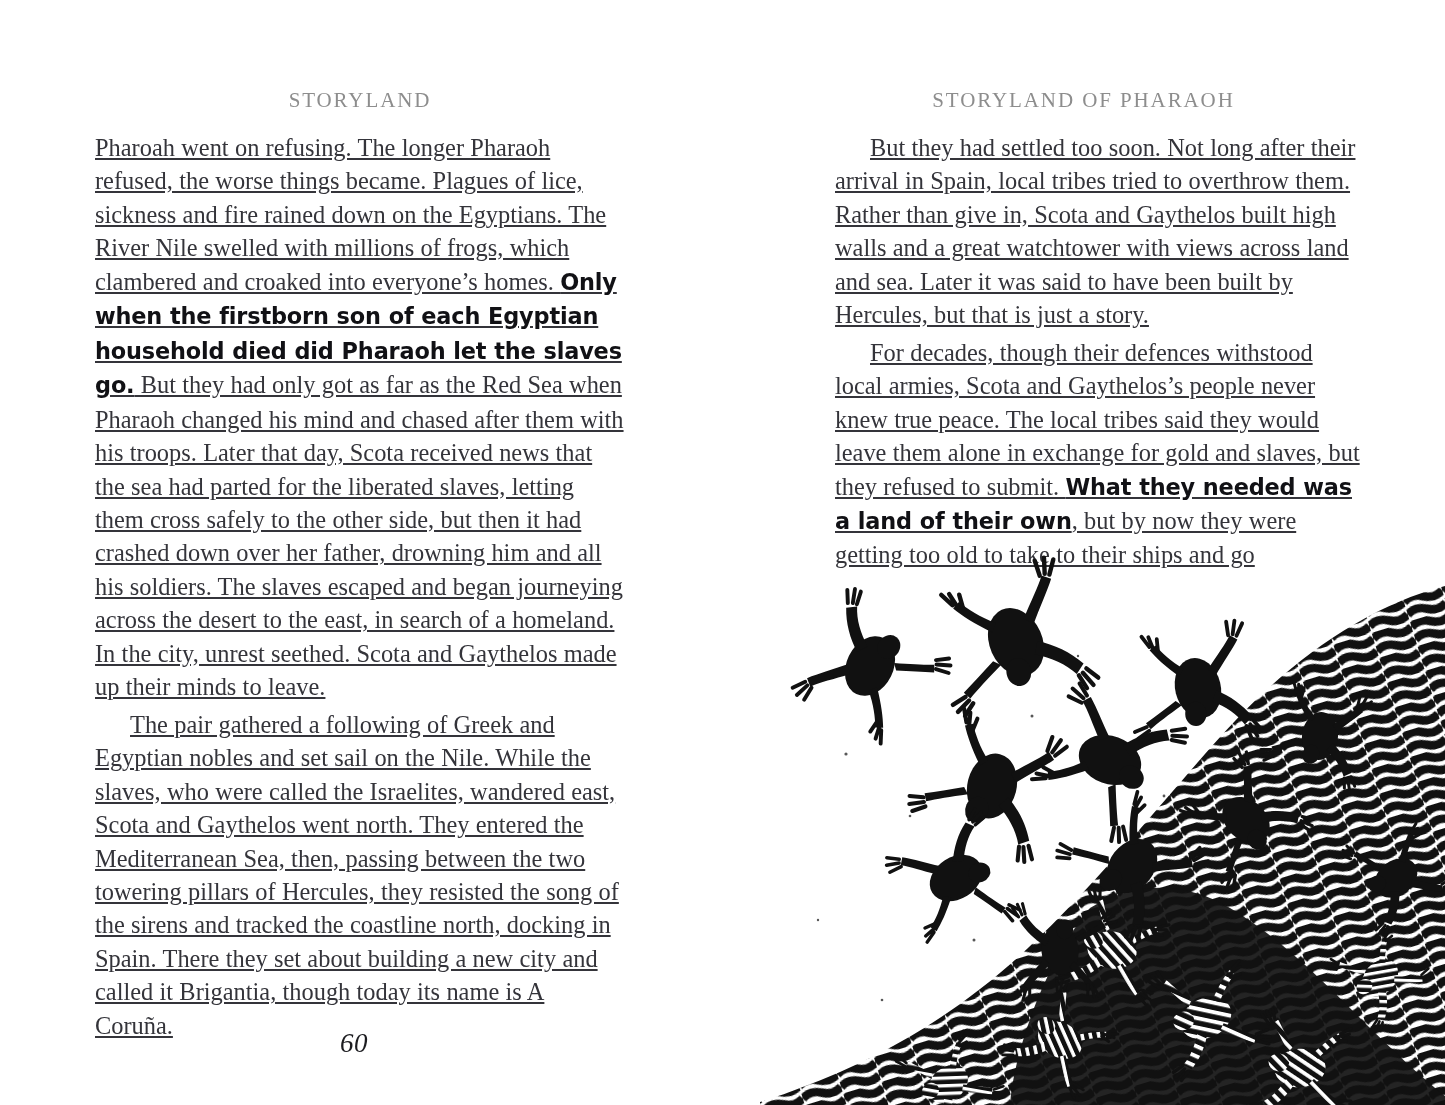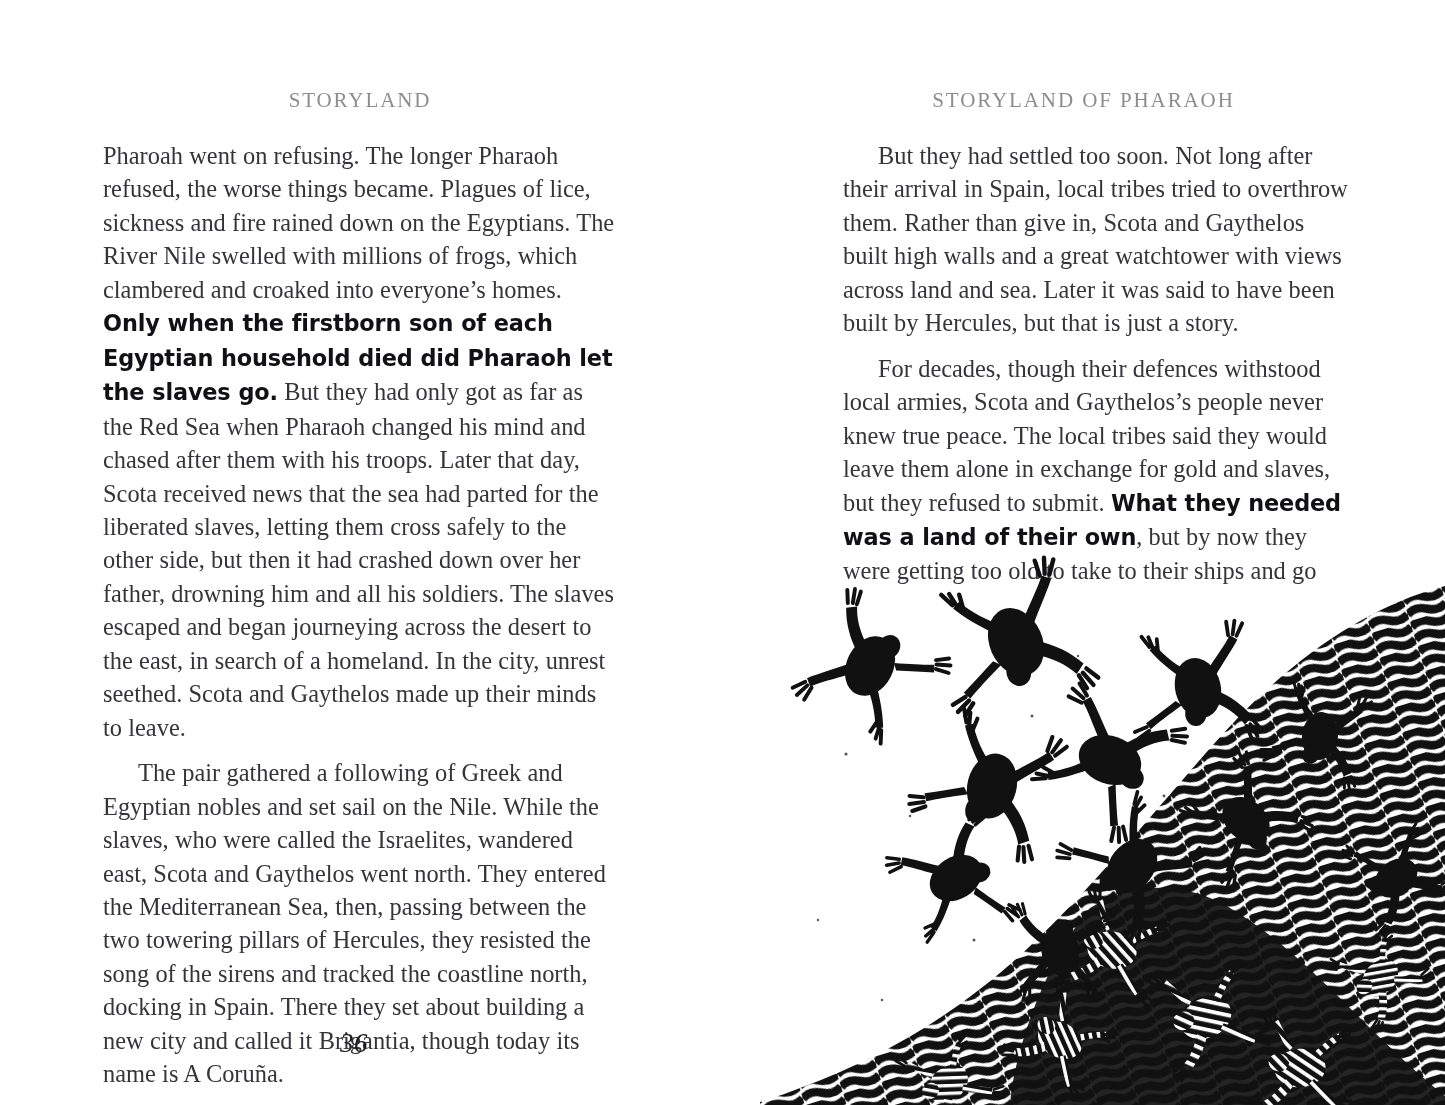--- a/index.html
+++ b/index.html
@@ -54,22 +54,23 @@
     font-size: 24.4px;
     line-height: 33.45px;
     text-align: left;
     word-spacing: 0.2px;
   }
   .page-left .column  { left: 91px;  top: 127px; width: 540px; }
   .page-right .column { left: 815px; top: 127px; width: 535px; }
   .page-right .column { left: 109px; }
 
   .column p {
-    margin: 12px;
+    margin: 4px;
     text-indent: 0;
+    text-decoration: underline;
   }
   .column p + p { text-indent: 35px; }
   .column p.indent { text-indent: 35px; }
 
   
   .callout {
     font-family: "DejaVu Sans", "Liberation Sans", sans-serif;
     font-weight: bold;
     font-size: 22.4px;
     letter-spacing: -0.15px;
@@ -106,21 +107,21 @@
 
   <div class="page page-left">
 
     <div class="running-head">STORYLAND</div>
 
     <div class="column" id="left-column">
         <p><span>Pharoah went on refusing. The longer Pharaoh refused, the worse things became. Plagues of lice, sickness and fire rained down on the Egyptians. The River Nile swelled with millions of frogs, which clambered and croaked into everyone’s homes. </span><span class="callout">Only when the firstborn son of each Egyptian household died did Pharaoh let the slaves go.</span><span> But they had only got as far as the Red Sea when Pharaoh changed his mind and chased after them with his troops. Later that day, Scota received news that the sea had parted for the liberated slaves, letting them cross safely to the other side, but then it had crashed down over her father, drowning him and all his soldiers. The slaves escaped and began journeying across the desert to the east, in search of a homeland. In the city, unrest seethed. Scota and Gaythelos made up their minds to leave.</span></p>
         <p class="indent"><span>The pair gathered a following of Greek and Egyptian nobles and set sail on the Nile. While the slaves, who were called the Israelites, wandered east, Scota and Gaythelos went north. They entered the Mediterranean Sea, then, passing between the two towering pillars of Hercules, they resisted the song of the sirens and tracked the coastline north, docking in Spain. There they set about building a new city and called it Brigantia, though today its name is A Coruña.</span></p>
       </div>
 
-    <div class="folio">36</div>
+    <div class="folio">60</div>
   </div>
 
   <div class="page page-right">
 
     <div class="running-head">STORYLAND OF PHARAOH</div>
 
     <div class="column" id="right-column">
         <p class="indent"><span>But they had settled too soon. Not long after their arrival in Spain, local tribes tried to overthrow them. Rather than give in, Scota and Gaythelos built high walls and a great watchtower with views across land and sea. Later it was said to have been built by Hercules, but that is just a story.</span></p>
         <p class="indent"><span>For decades, though their defences withstood local armies, Scota and Gaythelos’s people never knew true peace. The local tribes said they would leave them alone in exchange for gold and slaves, but they refused to submit. </span><span class="callout">What they needed was a land of their own</span><span>, but by now they were getting too old to take to their ships and go</span></p>
       </div>

